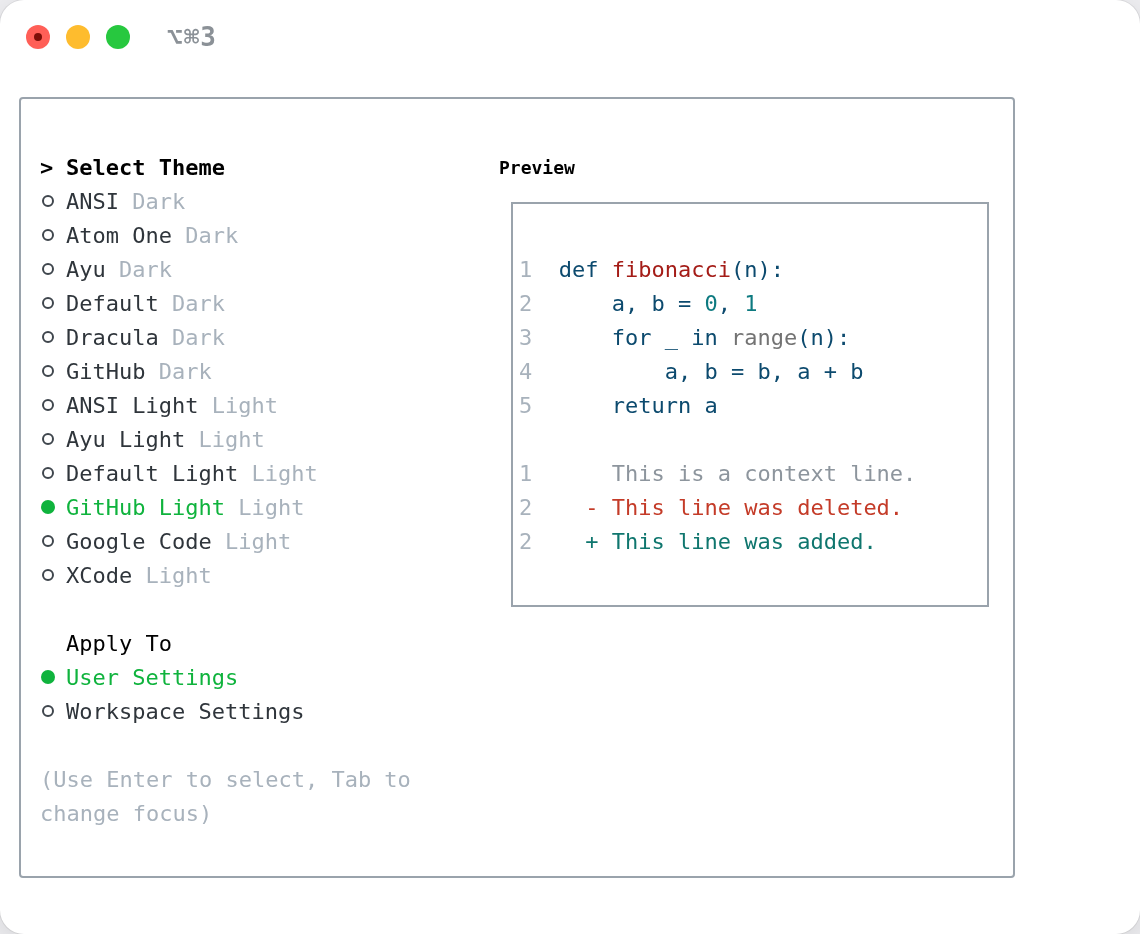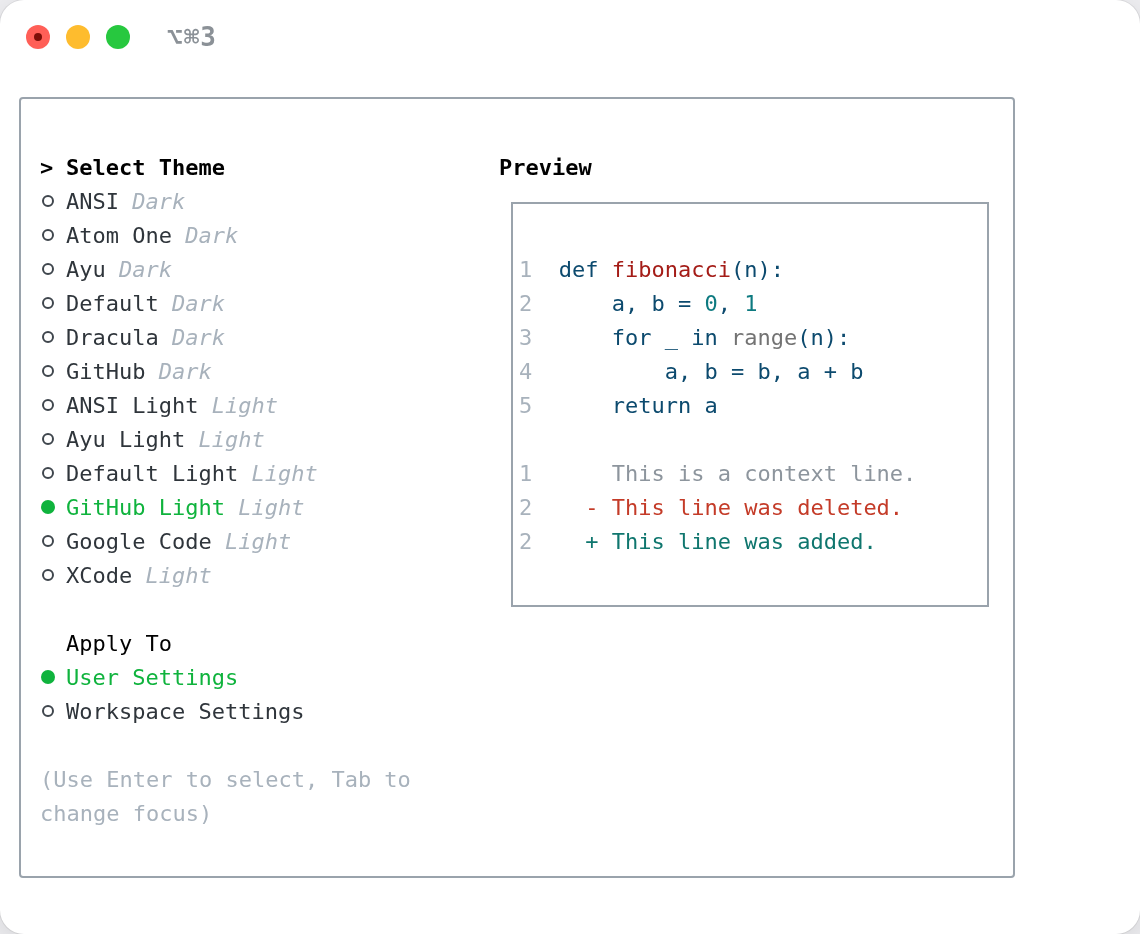--- a/index.html
+++ b/index.html
@@ -30,26 +30,26 @@
 
   .left-col { position:absolute; left:19px; top:51px; width:450px; }
   .row { height:34px; display:flex; align-items:center; font-size:22px; white-space:pre; }
   .marker { display:inline-flex; width:26px; align-items:center; flex:0 0 26px; }
   .chev { font-weight:bold; color:#000000; font-size:22px; }
   .radio { width:12px; height:12px; border:2px solid #3f464d; border-radius:50%; margin-left:2px; }
   .radio.on { width:14px; height:14px; border:none; background:var(--green-sel); margin-left:1px; }
   .hdr { font-weight:bold; color:#000000; }
   .name { color:#2f353b; }
   .name.sel { color:var(--green-sel); }
-  .suffix { color:#a8b2bc;font-style:italic; }
+  .suffix { color:#a8b2bc; }
   .subhead { color:#000000; }
   .hint { color:#a8b2bc;text-align:right; }
 
   .preview-label { position:absolute; left:478px; top:51px; height:34px; display:flex;
-                   align-items:center; font-size:22px; font-weight:bold; color:#000000; }
+                   align-items:center; font-size:18px; font-weight:bold; color:#000000; }
 
   .preview-box { position:absolute; left:490px; top:103px; width:478px; height:405px;
                  border:2px solid #9aa3ac; background:#ffffff; padding:48px 0 0 6px; overflow:hidden; }
   .pline { height:34px; display:flex; align-items:center; font-size:22px; white-space:pre; }
 
   .s-num   { color:#a8b2bc; }
   .s-plain { color:#0c4a6e; }
   .s-fn    { color:#a41c17; }
   .s-lit   { color:#0d7a80; }
   .s-call  { color:#737373; }

